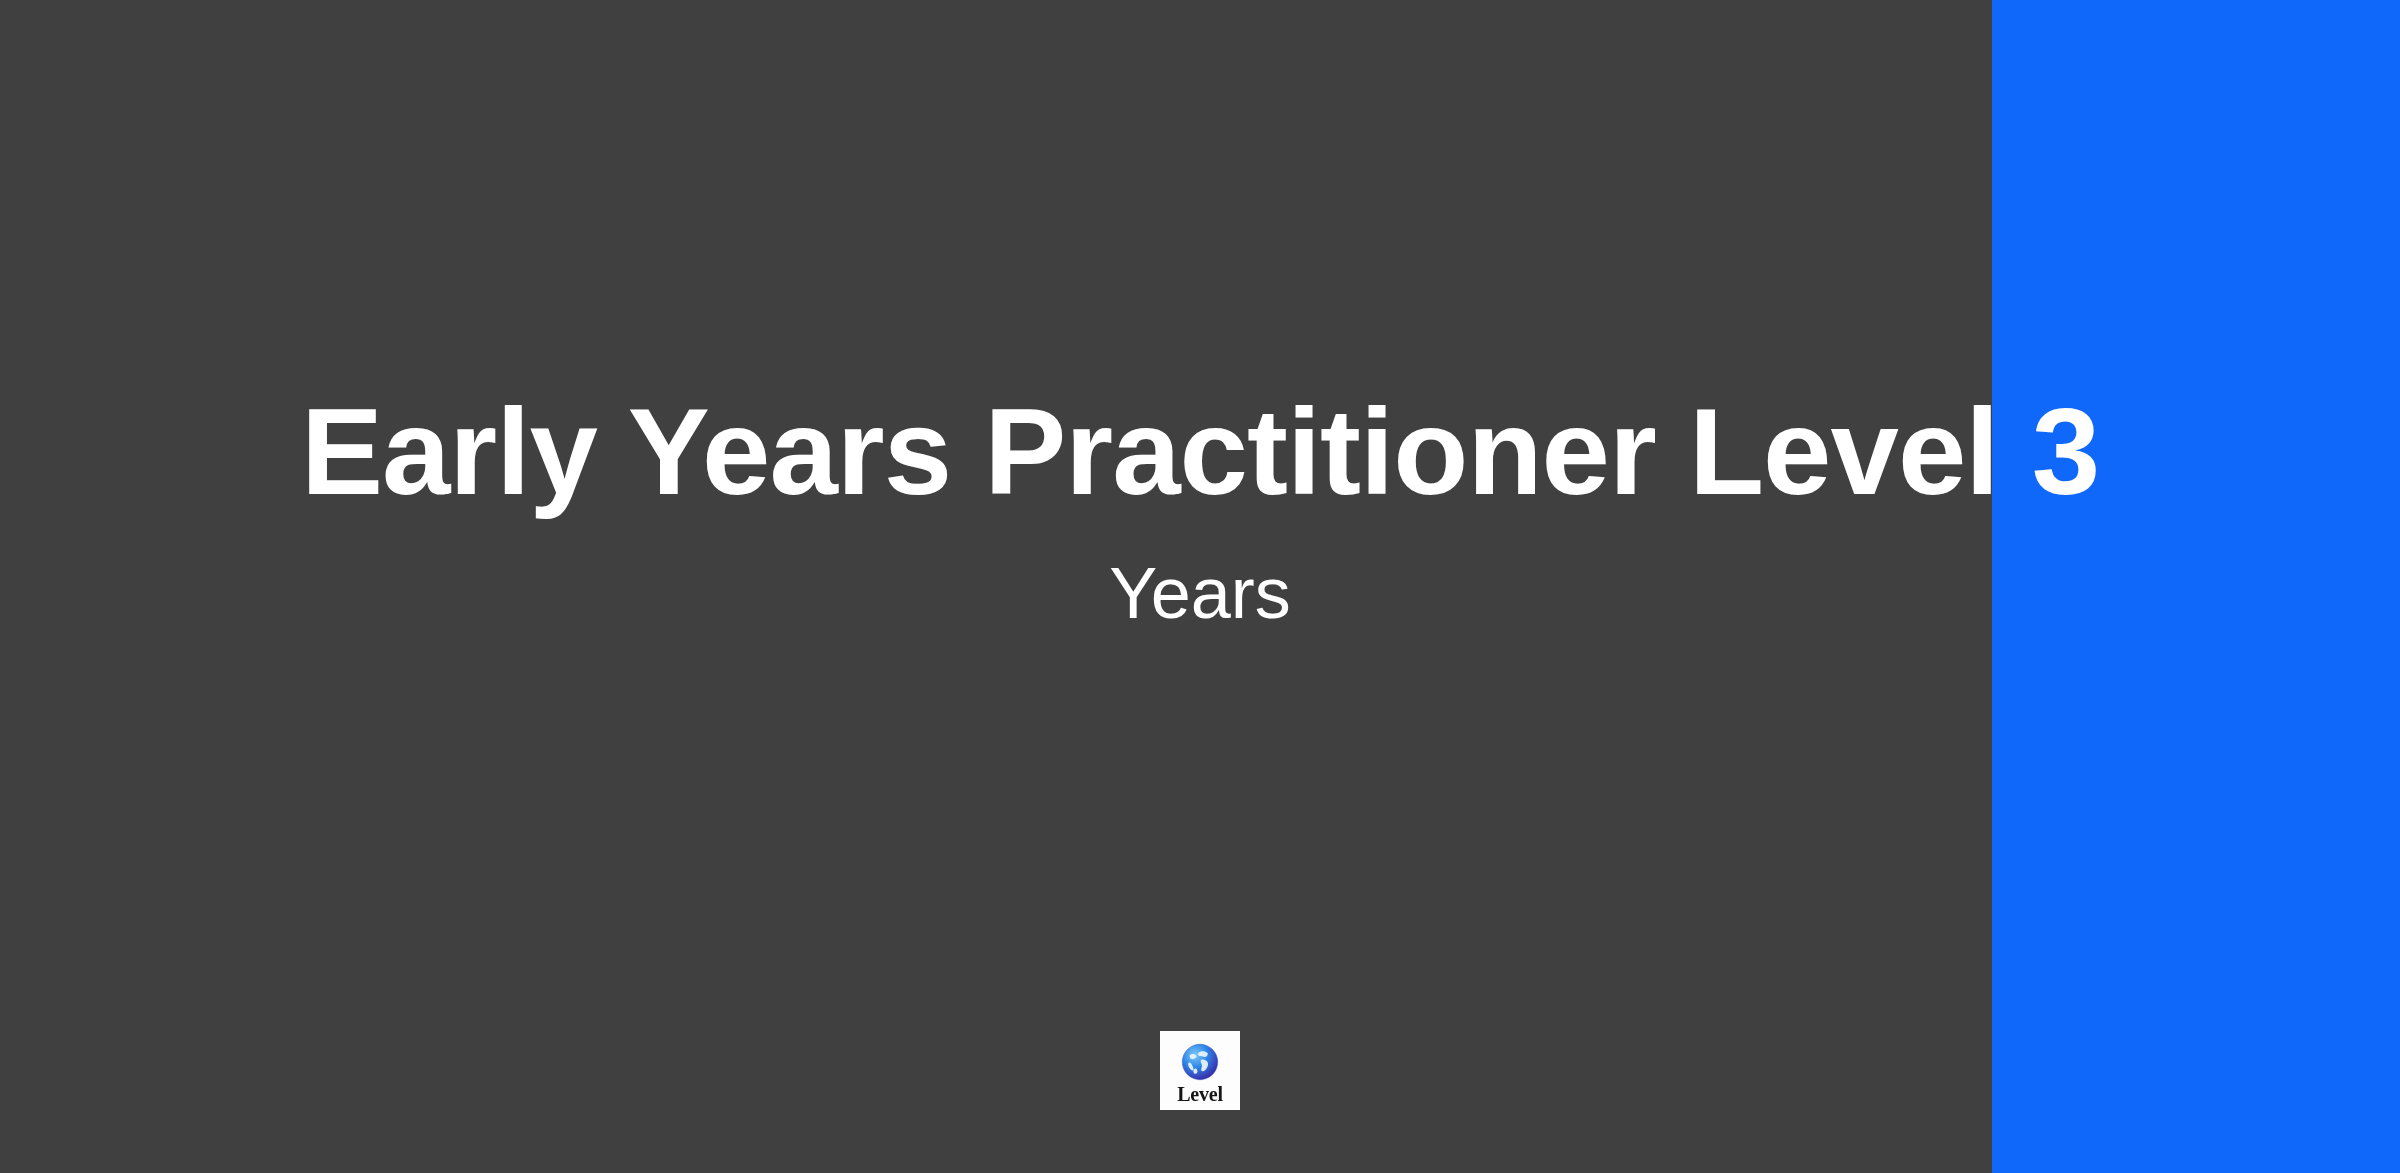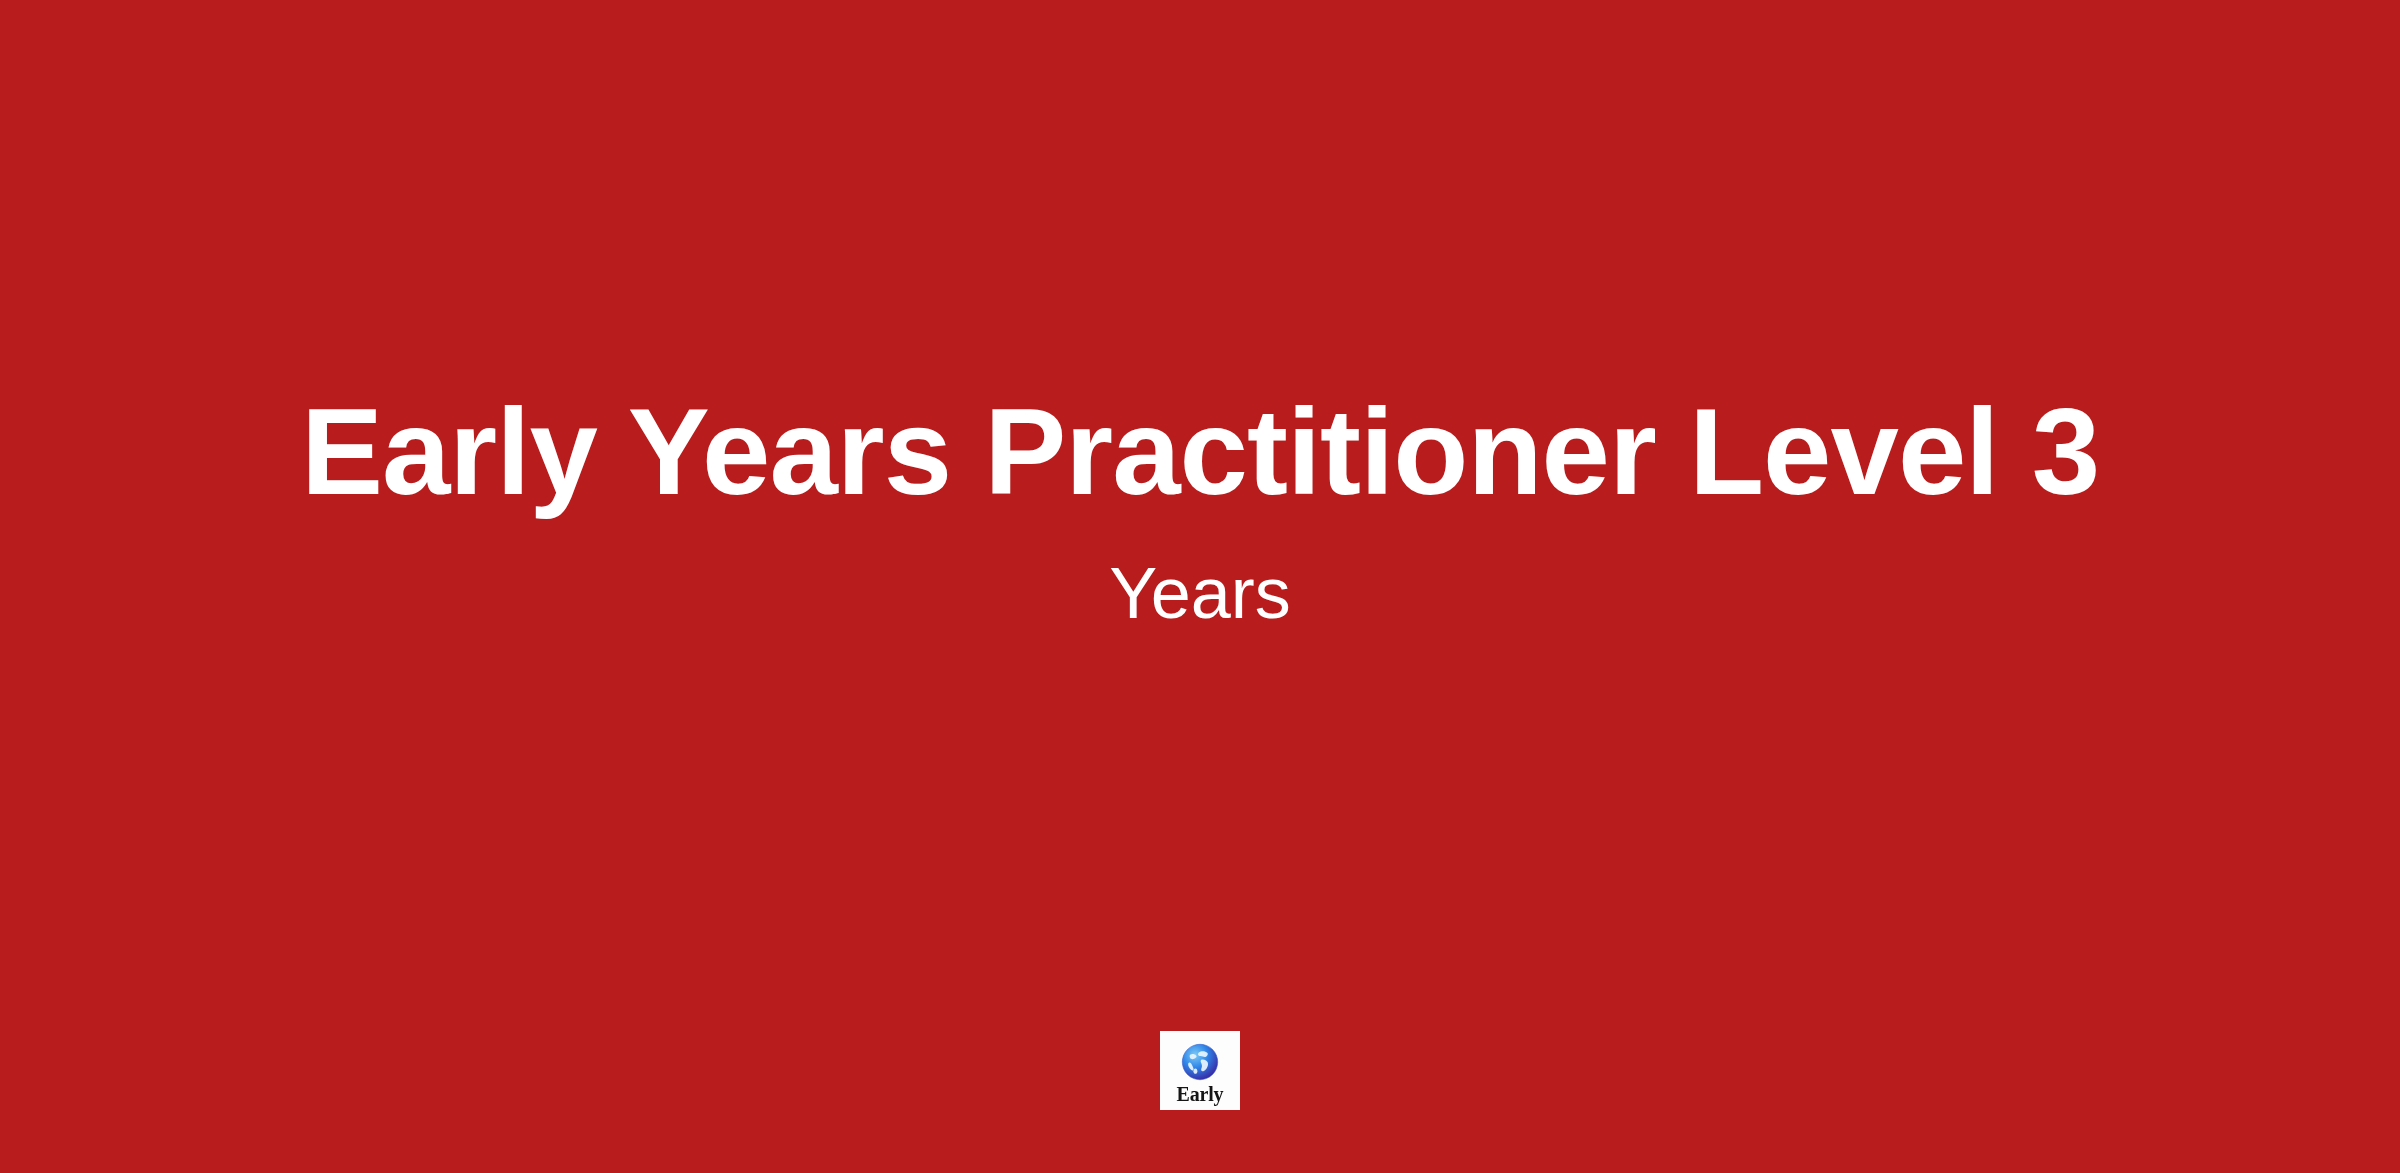--- a/index.html
+++ b/index.html
@@ -11,23 +11,23 @@
   }
 
   body {
     background: #1068fb;
     font-family: "Liberation Sans", sans-serif;
     overflow: hidden;
   }
 
   #slide {
     position: relative;
-    width: 2400px;
+    width: 1992px;
     height: 1173px;
-    background: #b91c1c;
+    background: #404040;
   }
 
   
   #title-block {
     position: absolute;
     left: 0;
     top: 390px;
     width: 2400px;
     text-align: center;
   }
@@ -107,16 +107,16 @@
         <g fill="#eaf6ff" opacity="0.92">
           <path d="M17 21c3-2 7-1 9 1 2 2-1 4-3 5-2 1-5 1-6-1-1-2-1-4 0-5z"></path>
           <path d="M15 33c2-1 4 1 5 4 1 3 3 5 2 7-1 2-4 0-6-3-2-3-3-7-1-8z"></path>
           <path d="M33 16c4-1 8 0 10 2 2 2 0 5-2 6-3 1-5-1-8-1-2 0-4-1-4-3 0-2 2-3 4-4z"></path>
           <path d="M36 28c4 0 7 2 8 5 1 4-1 8-4 11-2 2-5 3-6 1-1-2 1-4 1-7 0-3-2-5-2-7 0-2 1-3 3-3z"></path>
           <path d="M25 42c2 0 3 2 3 4s-1 4-3 4-3-2-3-4 1-4 3-4z"></path>
         </g>
         <circle cx="32" cy="32" r="27" fill="none" stroke="#2a54c9" stroke-width="1.4" opacity="0.55"></circle>
       </svg>
     </span>
-    <span id="logo-wordmark">Early</span>
+    <span id="logo-wordmark">Level</span>
   </div>
 
 </div>
 
 </body></html>

